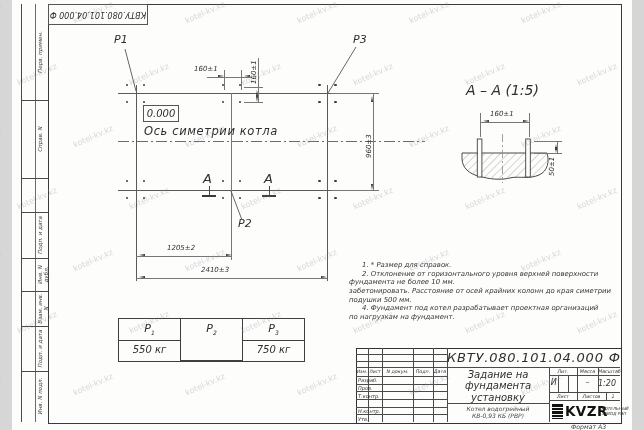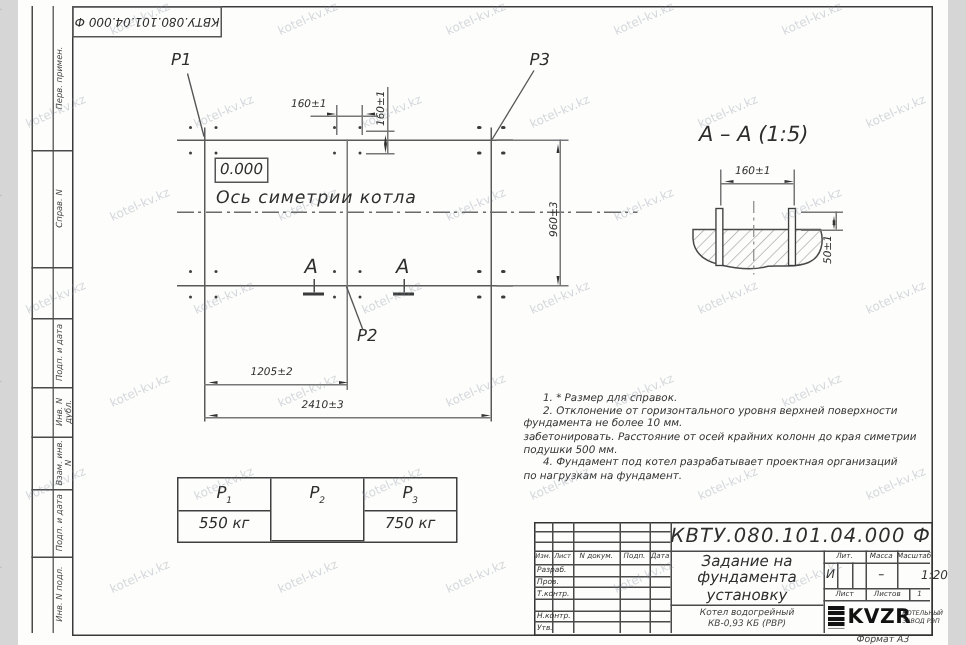--- a/index.html
+++ b/index.html
@@ -232,21 +232,21 @@
   </div>
   <div style="position:absolute;left:447px;top:405px;width:102px;text-align:center;font-size:6px;line-height:7.4px;color:#444;">
     <div>Котел водогрейный</div>
     <div>КВ-0,93 КБ (РВР)</div>
   </div>
   <div class="tbt" style="left:549px;top:368.5px;width:28px;">Лит.</div>
   <div class="tbt" style="left:577px;top:368.5px;width:21px;">Масса</div>
   <div class="tbt" style="left:598px;top:368.5px;width:22px;">Масштаб</div>
   <div class="tbt" style="left:549px;top:378px;width:9.3px;font-size:8px;">И</div>
   <div class="tbt" style="left:577px;top:378px;width:21px;font-size:8px;">–</div>
-  <div class="tbt" style="left:598px;top:379px;width:22px;font-size:8px;padding-left:14px;">1:20</div>
+  <div class="tbt" style="left:582px;top:379px;width:22px;font-size:8px;padding-left:14px;">1:20</div>
   <div class="tbt" style="left:549px;top:393.6px;width:28px;">Лист</div>
   <div class="tbt" style="left:577px;top:393.6px;width:29px;">Листов</div>
   <div class="tbt" style="left:606px;top:393.6px;width:14px;">1</div>
   <div style="position:absolute;left:552px;top:404px;width:11px;height:15px;background:repeating-linear-gradient(180deg,#121212 0 2.6px,#f4f4f4 2.6px 3.6px);"></div>
   <div class="t" style="left:565px;top:402.5px;font-size:13.5px;font-weight:bold;font-style:normal;letter-spacing:.4px;color:#111;">KVZR</div>
   <div style="position:absolute;left:601.5px;top:406px;font-size:4.2px;line-height:5px;color:#333;">
     <div>КОТЕЛЬНЫЙ</div>
     <div>ЗАВОД РЭП</div>
   </div>
   <div class="t" style="left:571px;top:422.8px;font-size:6.2px;color:#444;">Формат А3</div>

